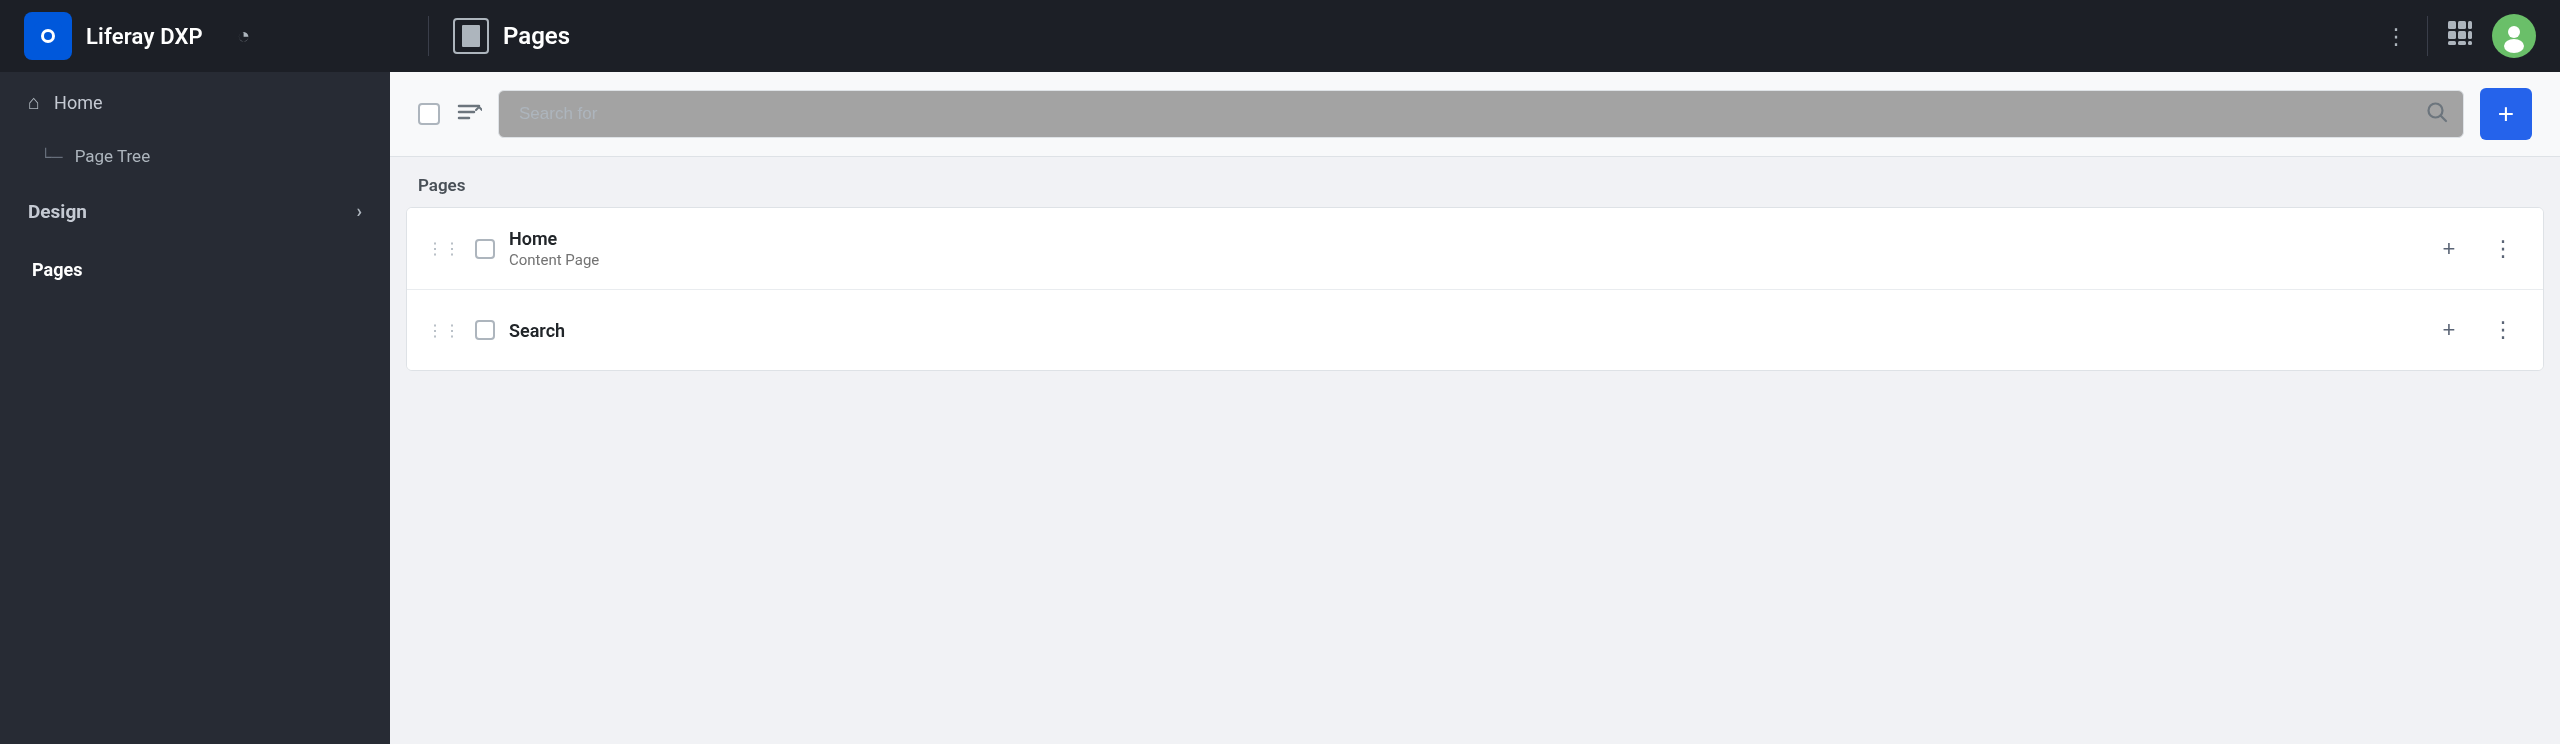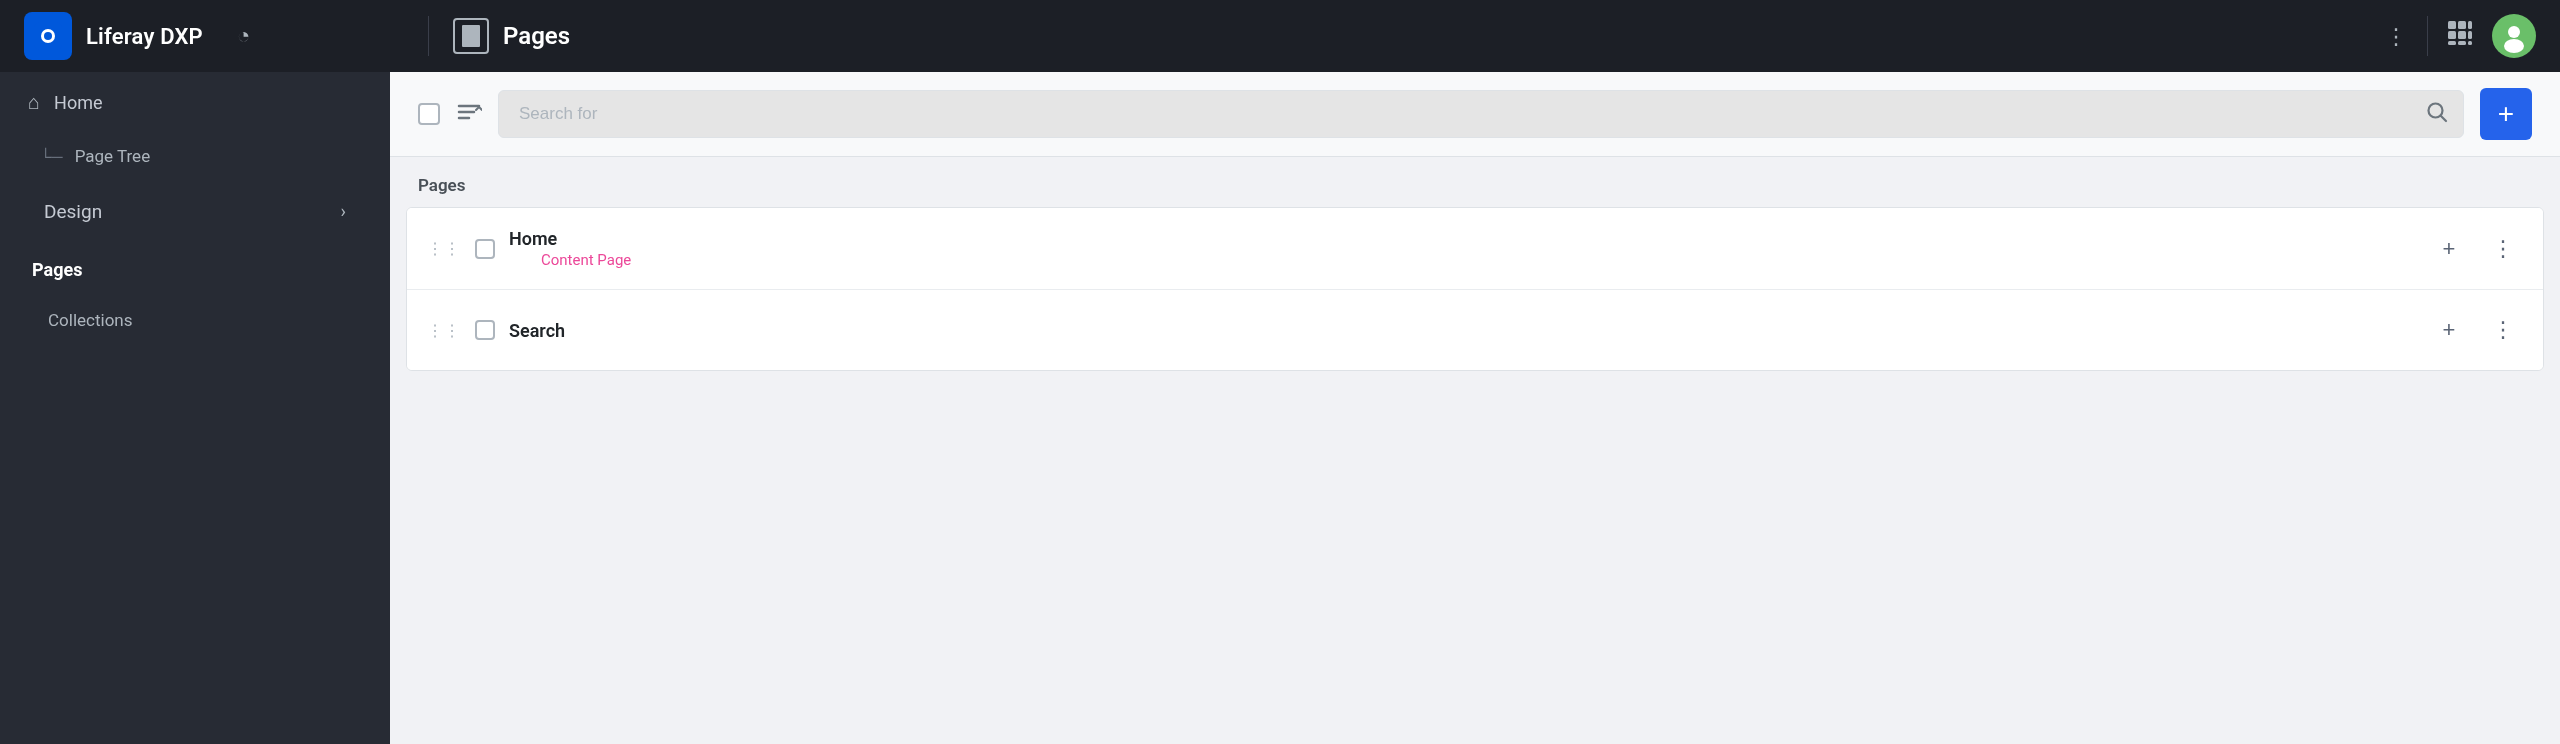--- a/index.html
+++ b/index.html
@@ -149,24 +149,24 @@
       cursor: pointer;
     }
     .sidebar-nav-item .icon {
       font-size: 20px;
       color: #adb5bd;
     }
     .sidebar-section-header {
       display: flex;
       align-items: flex-start;
       justify-content: space-between;
-      padding: 20px 44px;
+      padding: 20px 28px;
       color: #c5cad3;
       font-size: 19px;
-      font-weight: 400;
+      font-weight: 700;
       cursor: pointer;
     }
     .sidebar-section-header .chevron {
       color: #adb5bd;
       font-size: 18px;
     }
     .sidebar-sub-item {
       display: flex;
       align-items: center;
       gap: 12px;
@@ -230,21 +230,21 @@
     }
     .search-bar {
       flex: 1;
       position: relative;
       display: flex;
       align-items: center;
     }
     .search-input {
       width: 100%;
       height: 48px;
-      background: #e5e5e5;
+      background: #a3a3a3;
       border: 1px solid #dee2e6;
       border-radius: 6px;
       padding: 0 56px 0 20px;
       font-size: 17px;
       color: #495057;
       outline: none;
     }
     .search-input::placeholder {
       color: #adb5bd;
     }
@@ -323,23 +323,22 @@
     .page-info {
       flex: 1;
     }
     .page-row-name {
       font-size: 18px;
       font-weight: 600;
       color: #212529;
     }
     .page-row-type {
       font-size: 15px;
-      color: #ec4899;
+      color: #737373;
       margin-top: 2px;
-      margin-left: 32px;
     }
     .row-action-btn {
       width: 40px;
       height: 40px;
       display: flex;
       align-items: center;
       justify-content: center;
       border-radius: 50%;
       cursor: pointer;
       color: #5a6475;
@@ -414,23 +413,20 @@
       <span>Design</span>
       <span class="chevron">›</span>
     </div>
 
 
     <div class="sidebar-child-item active">
       <span>Pages</span>
     </div>
 
 
-    <div class="sidebar-leaf-item">
-      <span>Collections</span>
-    </div>
 
   </div>
 
   <div class="content-area">
 
     <div class="content-toolbar">
       <div class="toolbar-checkbox"></div>
       <span class="toolbar-sort-icon">
         <svg width="26" height="26" viewBox="0 0 26 26" fill="none">
           <line x1="3" y1="7" x2="23" y2="7" stroke="#6c757d" stroke-width="2.5" stroke-linecap="round"></line>

